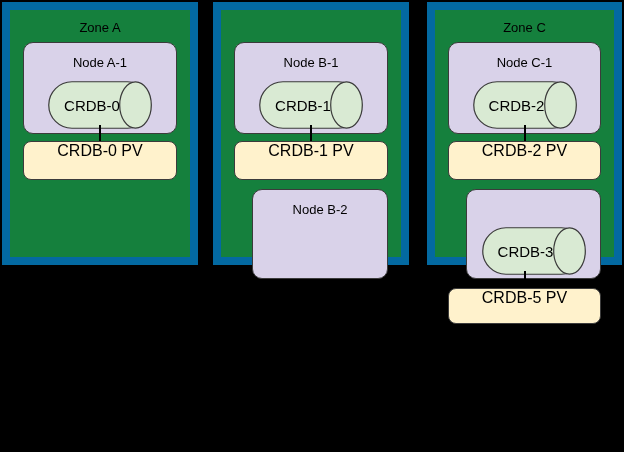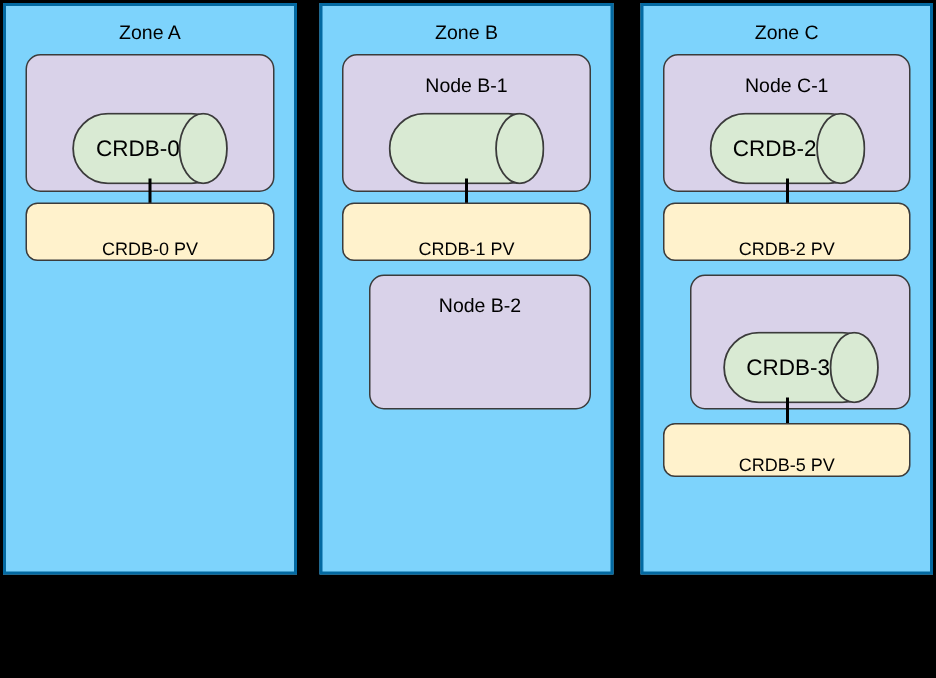--- a/index.html
+++ b/index.html
@@ -6,23 +6,23 @@
   body {
     width: 624px; height: 452px;
     background: #000000;
     position: relative;
     overflow: hidden;
     font-family: "Liberation Sans", sans-serif;
     color: #000000;
   }
   .zone {
     position: absolute;
-    top: 2px; height: 381px;
-    background: #7dd3fc;
-    border: 2px solid #0369a1;
+    top: 2px; height: 263px;
+    background: #15803d;
+    border: 8px solid #0369a1;
     box-sizing: border-box;
   }
   .zone-a { left: 2px;   width: 196px; }
   .zone-b { left: 213px; width: 196px; }
   .zone-c { left: 427px; width: 195px; }
 
   .zone-label {
     position: absolute; top: 10px; left: 0; right: 0;
     text-align: center;
     font-size: 13px; line-height: 16px;
@@ -57,55 +57,56 @@
     margin-left: -1px;
     background: #000000;
   }
   .connector1 { top: 115px; height: 18px; }
   .connector2 { top: 261px; height: 19px; }
   .pv {
     position: absolute; left: 13px; right: 13px;
     background: #fff2cc;
     border: 1px solid #3b3b3b;
     border-radius: 8px;
-    display: flex; align-items: flex-end; justify-content: center;
-    font-size: 12px;
+    display: flex; align-items: flex-start; justify-content: center;
+    font-size: 16px;
   }
   .pv1 { top: 131px; height: 37px; }
   .pv2 { top: 278px; height: 34px; }
 </style>
 </head>
 <body>
 
 <div class="zone zone-a">
   <div class="zone-label">Zone A</div>
   <div class="node node1">
+    <div class="node-label">Node A-1</div>
     <div class="cylinder">
       <svg width="104" height="48" viewBox="0 0 104 48">
         <rect x="0.75" y="0.75" width="102" height="46.5" rx="23.25" fill="#d9ead3" stroke="#3b3b3b" stroke-width="1.2"></rect>
         <ellipse cx="87.5" cy="24" rx="15.8" ry="23.2" fill="#d9ead3" stroke="#3b3b3b" stroke-width="1.2"></ellipse>
       </svg>
       <span class="cyl-label">CRDB-0</span>
     </div>
   </div>
   <div class="connector connector1"></div>
   <div class="pv pv1">
     <span>CRDB-0 PV</span>
   </div>
 </div>
 
 <div class="zone zone-b">
-  <div class="zone-label">Zone B</div>
   <div class="node node1">
     <div class="node-label">Node B-1</div>
     <div class="cylinder">
       <svg width="104" height="48" viewBox="0 0 104 48">
         <rect x="0.75" y="0.75" width="102" height="46.5" rx="23.25" fill="#d9ead3" stroke="#3b3b3b" stroke-width="1.2"></rect>
         <ellipse cx="87.5" cy="24" rx="15.8" ry="23.2" fill="#d9ead3" stroke="#3b3b3b" stroke-width="1.2"></ellipse>
       </svg>
+      <span class="cyl-label">CRDB-1</span>
     </div>
   </div>
   <div class="connector connector1"></div>
   <div class="pv pv1">
     <span>CRDB-1 PV</span>
   </div>
   <div class="node node2">
     <div class="node-label">Node B-2</div>
   </div>
 </div>

